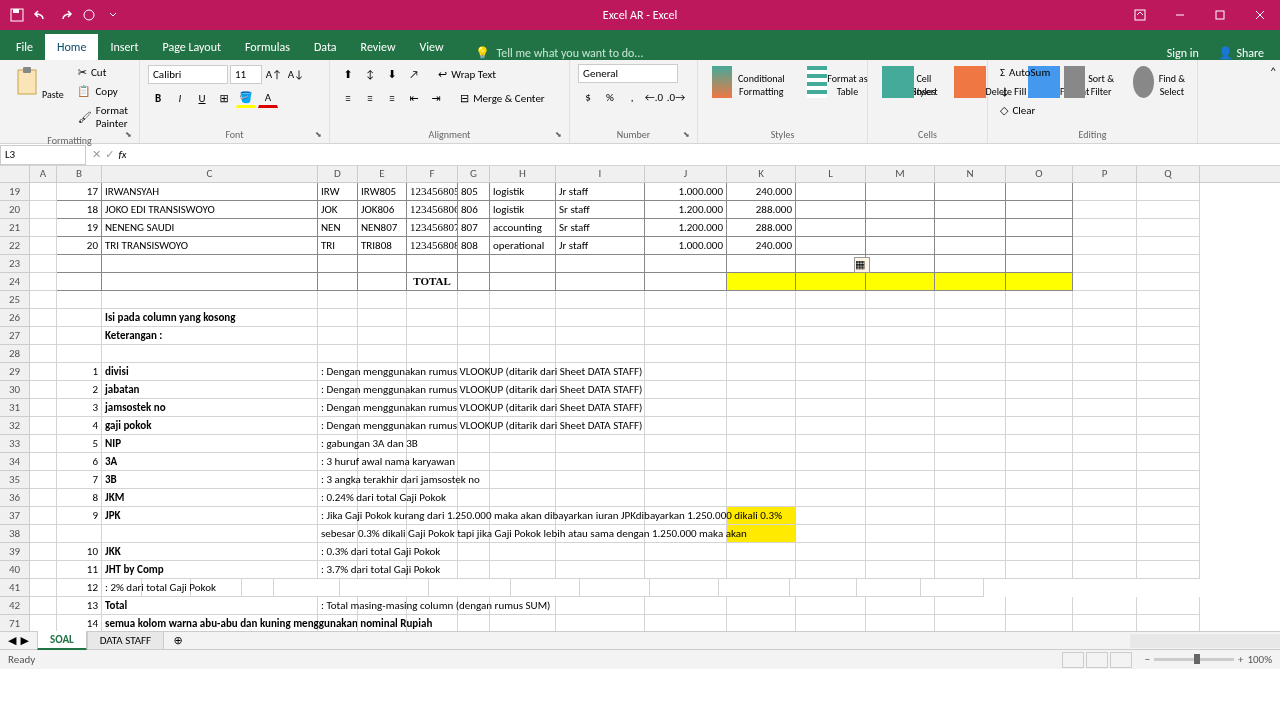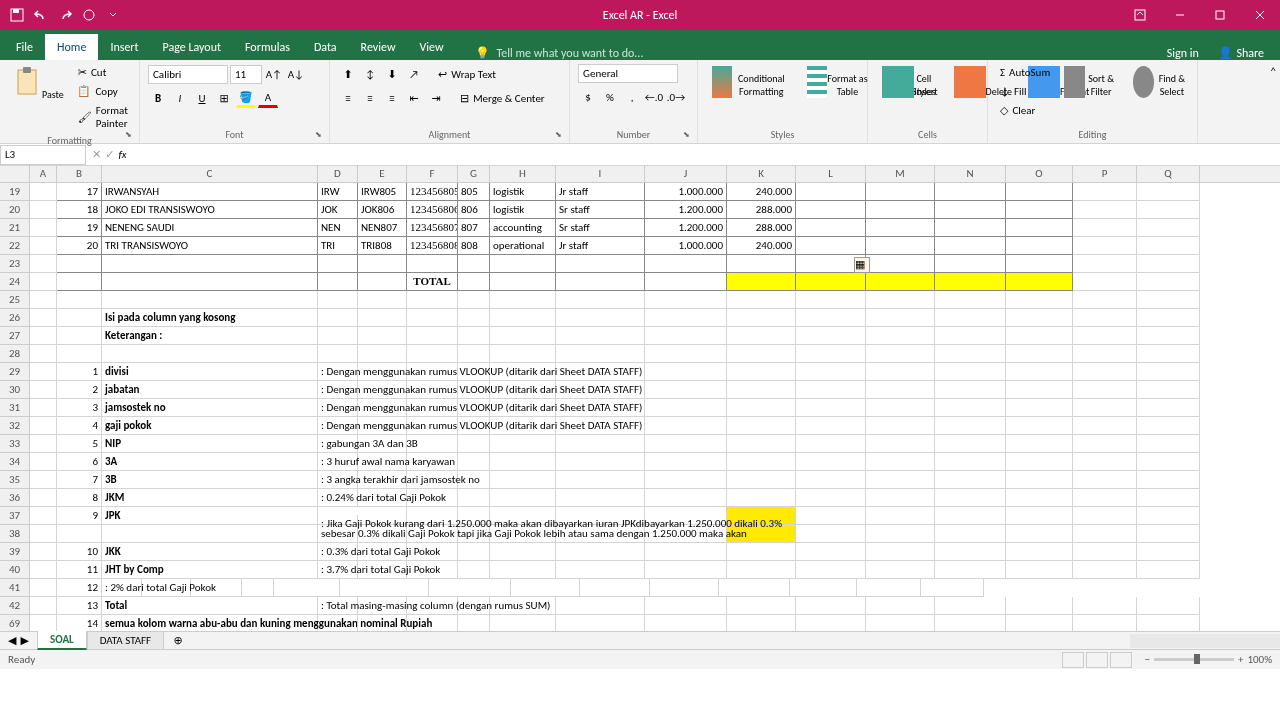--- a/index.html
+++ b/index.html
@@ -377,21 +377,21 @@
         <div class="rowh">33</div>
         <div class="rowh">34</div>
         <div class="rowh">35</div>
         <div class="rowh">36</div>
         <div class="rowh">37</div>
         <div class="rowh">38</div>
         <div class="rowh">39</div>
         <div class="rowh">40</div>
         <div class="rowh">41</div>
         <div class="rowh">42</div>
-        <div class="rowh">69</div>
+        <div class="rowh">71</div>
       </div>
     <div class="cells" id="cells" style="position: relative;">
         <div class="cell-row">
           <div class="cell cA"></div>
           <div class="cell cB right br bb">17</div>
           <div class="cell cC br bb">IRWANSYAH</div>
           <div class="cell cD br bb">IRW</div>
           <div class="cell cE br bb">IRW805</div>
           <div class="cell cF right br bb">123456805</div>
           <div class="cell cG br bb">805</div>
@@ -726,21 +726,21 @@
           <div class="cell cM"></div>
           <div class="cell cN"></div>
           <div class="cell cO"></div>
           <div class="cell cP"></div>
           <div class="cell cQ"></div>
         </div>
         <div class="cell-row">
           <div class="cell cA"></div>
           <div class="cell cB right">9</div>
           <div class="cell cC bold" style="overflow: visible;">JPK</div>
-          <div class="cell cD" style="overflow: visible; position: relative; z-index: 1; margin-top: 8px;">: Jika Gaji Pokok kurang dari 1.250.000 maka akan dibayarkan iuran JPKdibayarkan 1.250.000 dikali 0.3%</div>
+          <div class="cell cD" style="overflow: visible; position: relative; z-index: 1;">: Jika Gaji Pokok kurang dari 1.250.000 maka akan dibayarkan iuran JPKdibayarkan 1.250.000 dikali 0.3%</div>
           <div class="cell cE"></div>
           <div class="cell cF"></div>
           <div class="cell cG"></div>
           <div class="cell cH"></div>
           <div class="cell cI"></div>
           <div class="cell cJ"></div>
           <div class="cell cK hl"></div>
           <div class="cell cL"></div>
           <div class="cell cM"></div>
           <div class="cell cN"></div>

